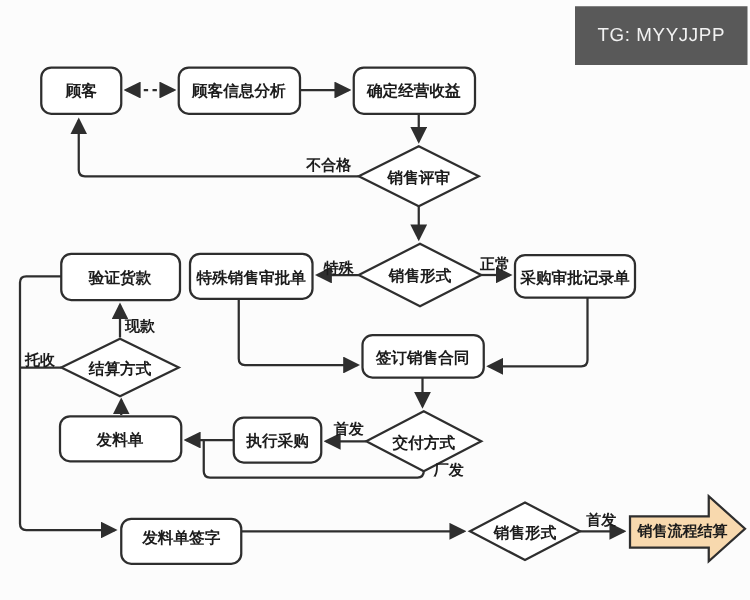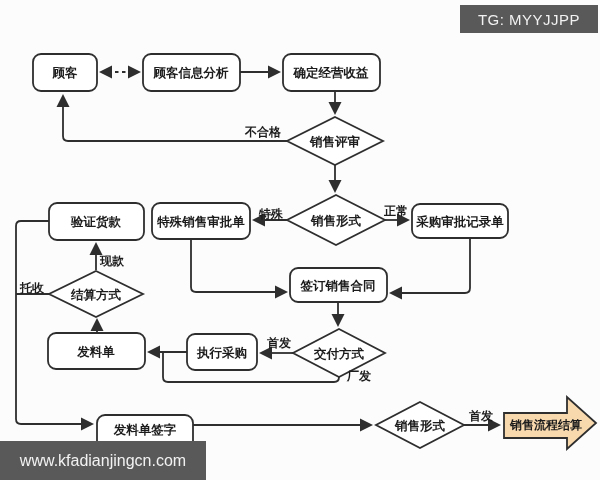--- a/index.html
+++ b/index.html
@@ -12,21 +12,21 @@
     font-weight:bold;fill:#1c1c1c;
   }
   .node-label{font-size:12.5px;}
   .edge-label{font-size:12px;}
   .terminal-label{font-size:12px;}
   .overlay{
     position:absolute;background:#595959;color:#f2f2f2;
     display:flex;align-items:center;justify-content:center;
     font-family:"Liberation Sans","DejaVu Sans",sans-serif;
   }
-  .tg-badge{left:460px;top:5px;width:138px;height:28px;font-size:15px;letter-spacing:0.5px;}
+  .tg-badge{left:460px;top:5px;width:138px;height:47px;font-size:15px;letter-spacing:0.5px;}
   .site-watermark{left:0px;top:441px;width:206px;height:39px;font-size:16px;}
 </style>
 </head>
 <body>
 
 <div class="screen">
 
   <svg width="600" height="480" viewBox="0 0 600 480">
     <defs>
       <marker id="ah" viewBox="0 0 10 10" refX="8.5" refY="5" markerWidth="7.5" markerHeight="7.5" orient="auto-start-reverse">
@@ -155,17 +155,14 @@
       <text x="279" y="347" text-anchor="middle" class="edge-label">首发</text>
       <text x="359" y="380" text-anchor="middle" class="edge-label">厂发</text>
       <text x="481" y="420" text-anchor="middle" class="edge-label">首发</text>
     </g>
   </svg>
 
   
   <div class="overlay tg-badge">
     <span>TG: MYYJJPP</span>
   </div>
-  <div class="overlay site-watermark">
-    <span>www.kfadianjingcn.com</span>
-  </div>
 
 </div>
 
 </body></html>

